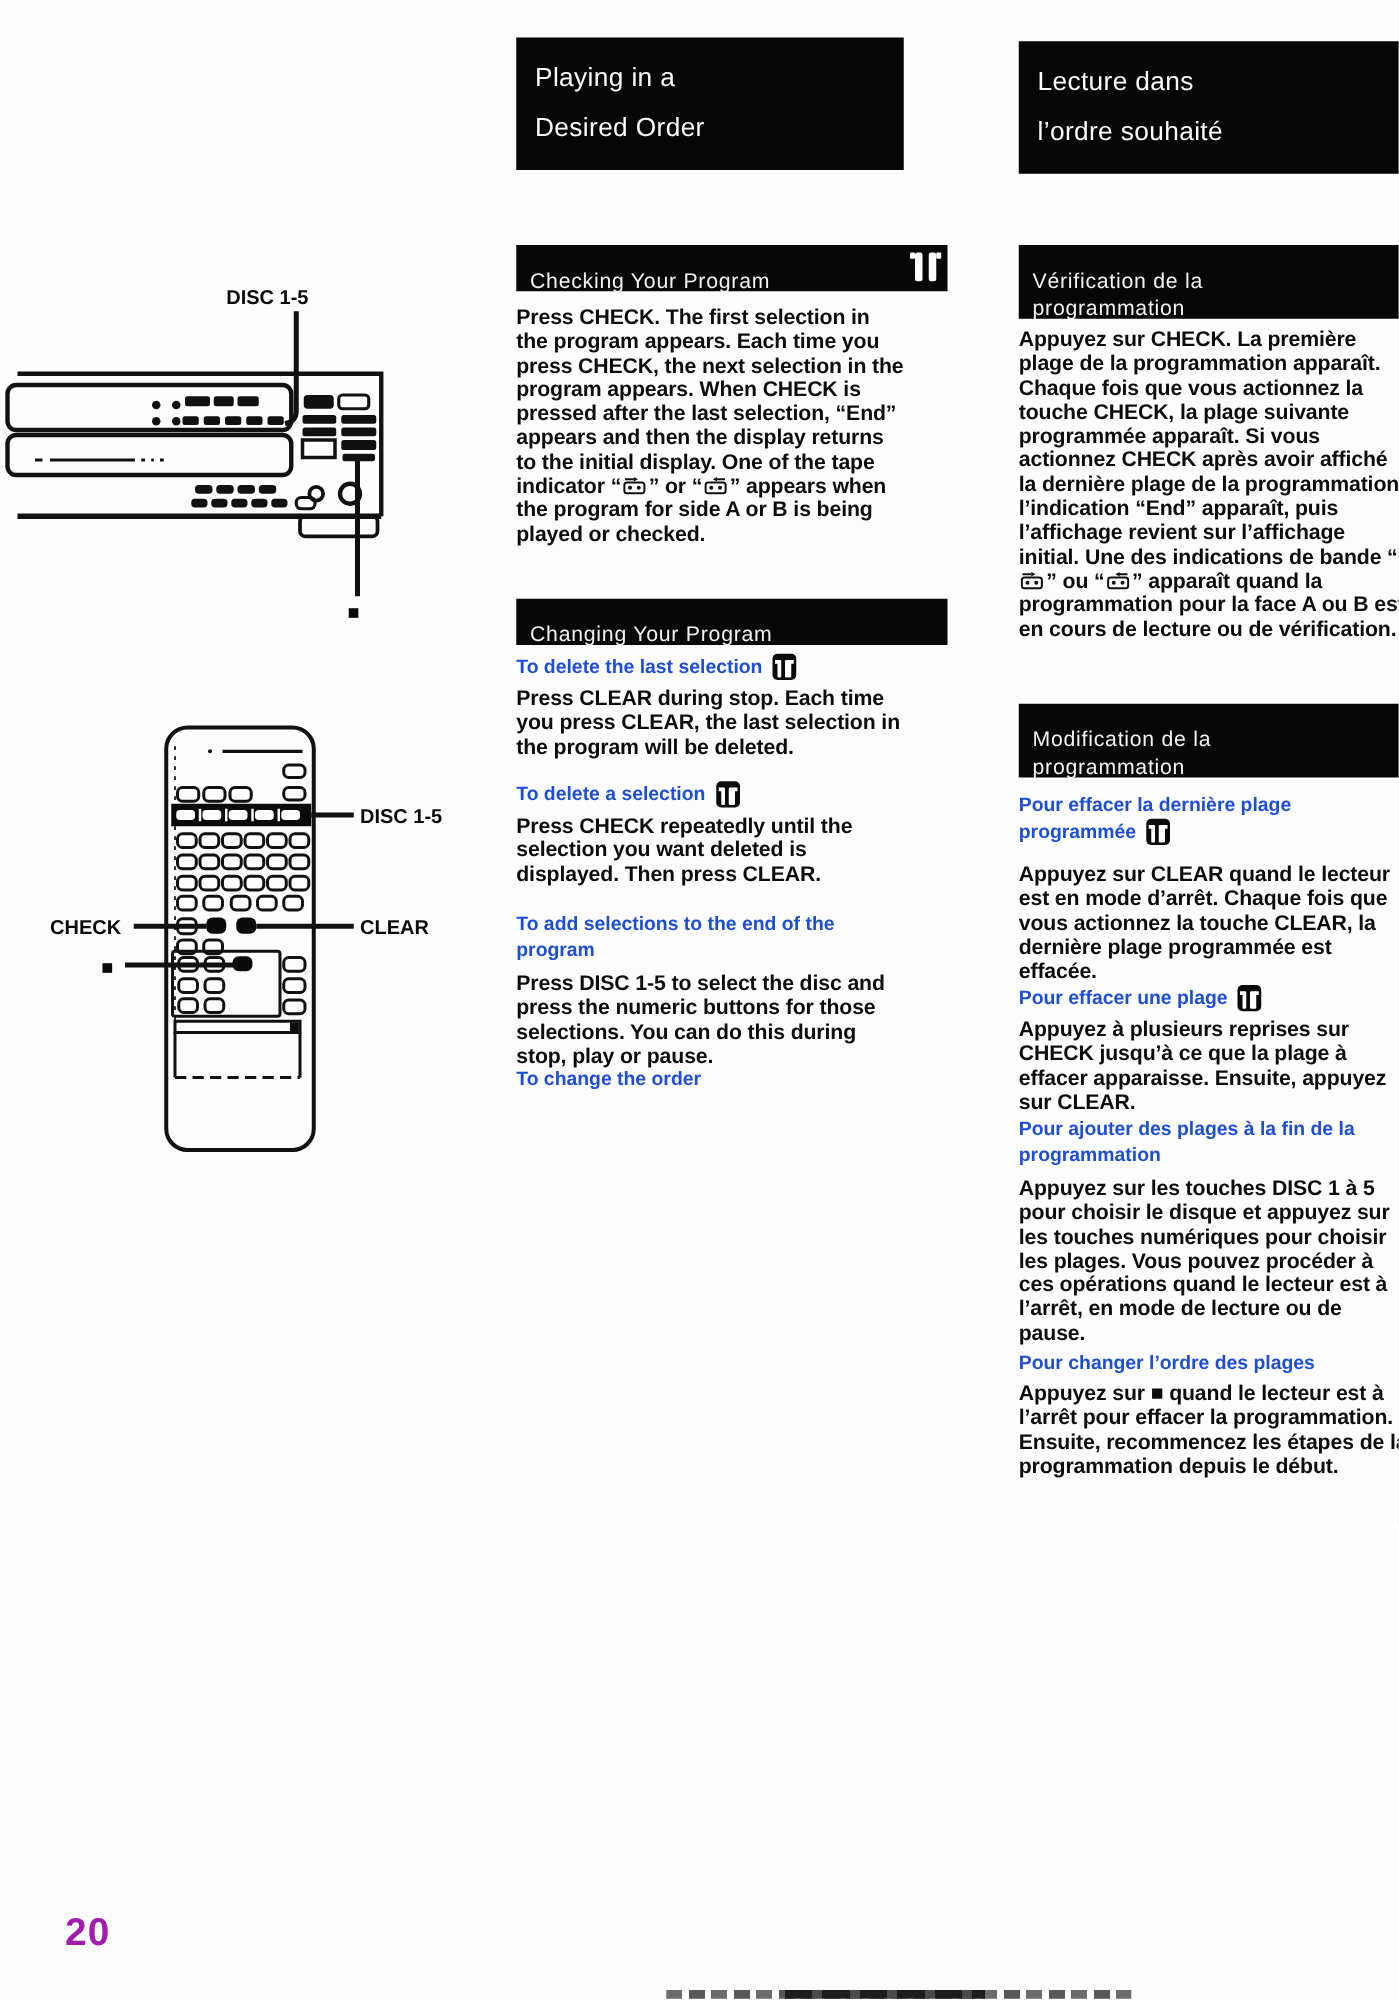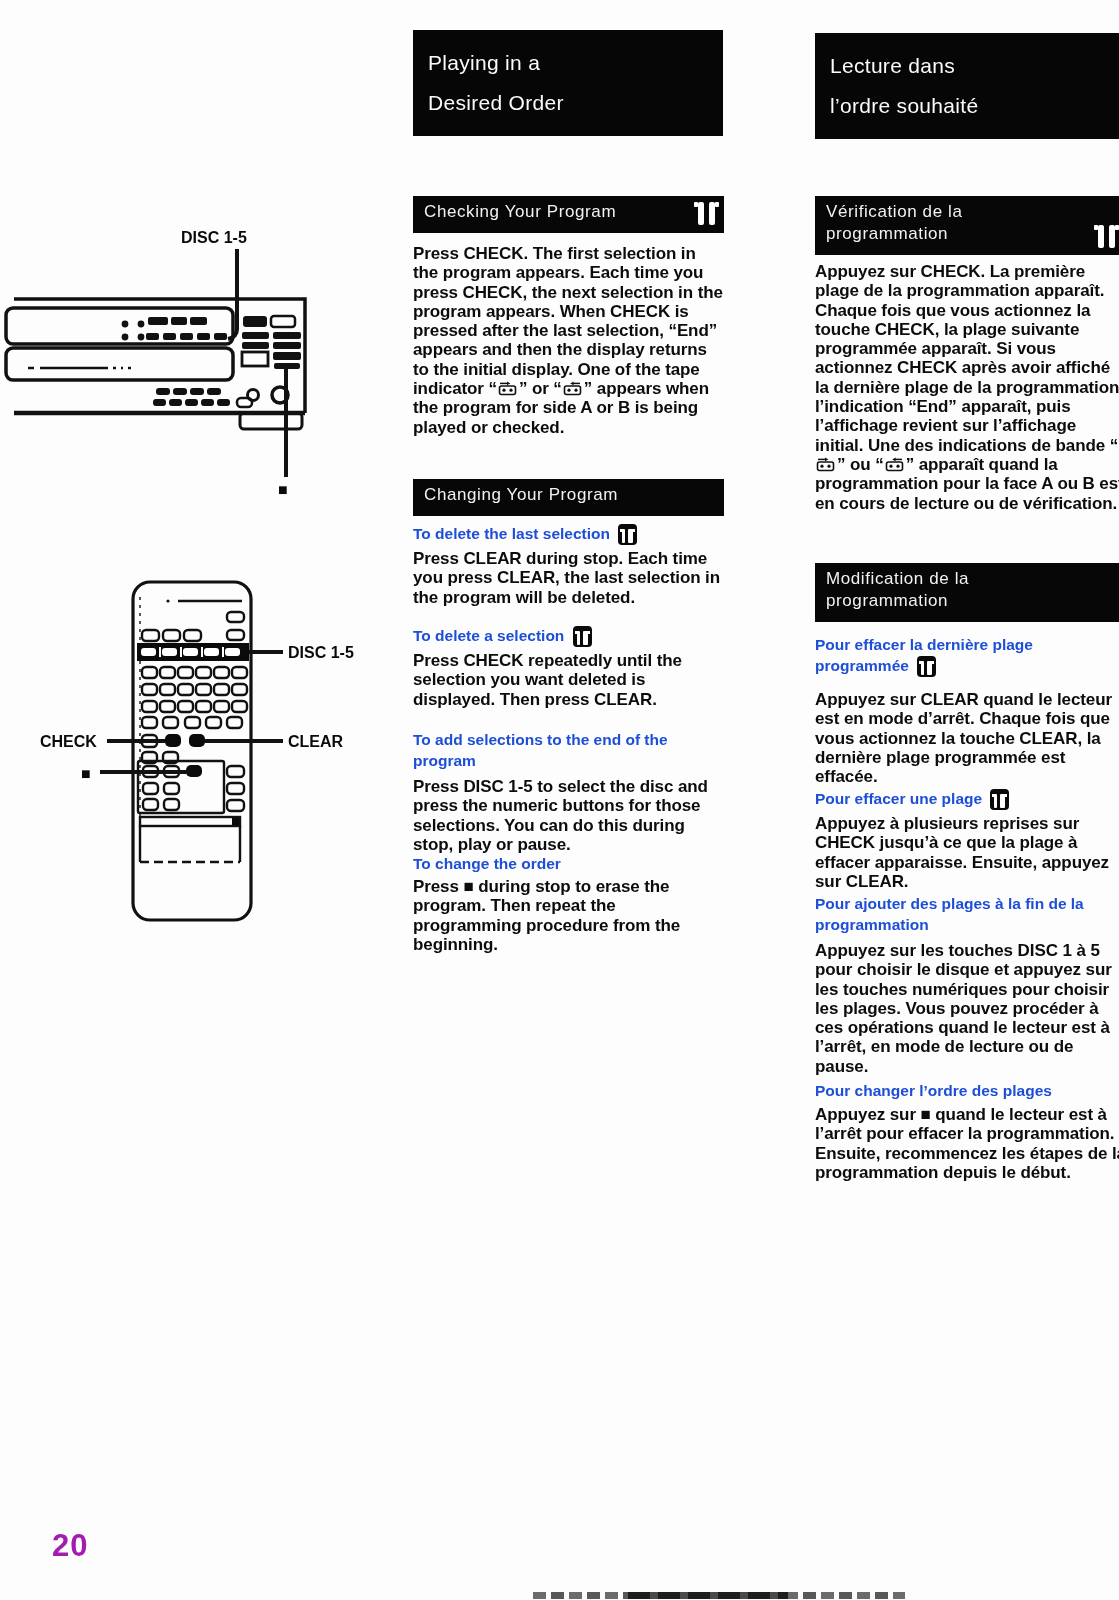--- a/index.html
+++ b/index.html
@@ -5,22 +5,22 @@
   html,body{margin:0;padding:0;background:#e8e8e8;}
   .page{position:relative;width:1119px;height:1600px;background:#fdfdfd;overflow:hidden;
         font-family:"Liberation Sans",sans-serif;color:#0b0b0b;}
   .col{position:absolute;top:0;width:311px;height:1600px;}
   .col-en{left:413px;}
   .col-fr{left:779px;margin-left:36px;}
 
   .title-block{position:absolute;left:0;width:310px;background:#060606;color:#fbfbfb;
       padding:13px 15px;box-sizing:border-box;font-size:21px;line-height:40px;font-weight:400;
       letter-spacing:.3px;}
-  .bar{position:absolute;left:0;width:311px;background:#070707;color:#f2f2f2;
-      padding:5px 11px;box-sizing:border-box;font-size:17px;line-height:22px;font-weight:400;
+  .bar{position:absolute;left:0;width:345px;background:#070707;color:#f2f2f2;
+      padding:18px 11px;box-sizing:border-box;font-size:17px;line-height:22px;font-weight:400;
       letter-spacing:.6px;}
   .bar .bar-line{display:block;}
 
   p.body{position:absolute;left:0;width:311px;margin:0;font-size:17px;font-weight:700;
       line-height:19.3px;letter-spacing:-.1px;color:#0c0c0c;}
   h4.subhead{position:absolute;left:0;width:311px;margin:0;font-size:15.5px;font-weight:700;
       line-height:21px;color:#1d4ed8;}
 
   
   .tape-light{position:absolute;display:inline-flex;gap:5px;}
@@ -259,21 +259,20 @@
           <i class="l"></i>
           <i class="r"></i>
         </span>
     </h4>
     <p class="body" style="top:651px">Press CHECK repeatedly until the selection you want deleted is displayed. Then press CLEAR.</p>
 
     <h4 class="subhead" style="top:729px">To add selections to the end of the program</h4>
     <p class="body" style="top:777px">Press DISC 1-5 to select the disc and press the numeric buttons for those selections. You can do this during stop, play or pause.</p>
 
     <h4 class="subhead" style="top:853px">To change the order</h4>
-    <p class="body" style="top:877px">Press ■ during stop to erase the program. Then repeat the programming procedure from the beginning.</p>
   </div>
 
   <div class="col col-fr">
     <div class="title-block" style="top:33px">
       <span style="display:block">Lecture dans</span>
       <span style="display:block">l’ordre souhaité</span>
     </div>
 
     <div class="bar bar-double" style="top:196px;height:59px">
       <span class="bar-line">Vérification de la</span>

